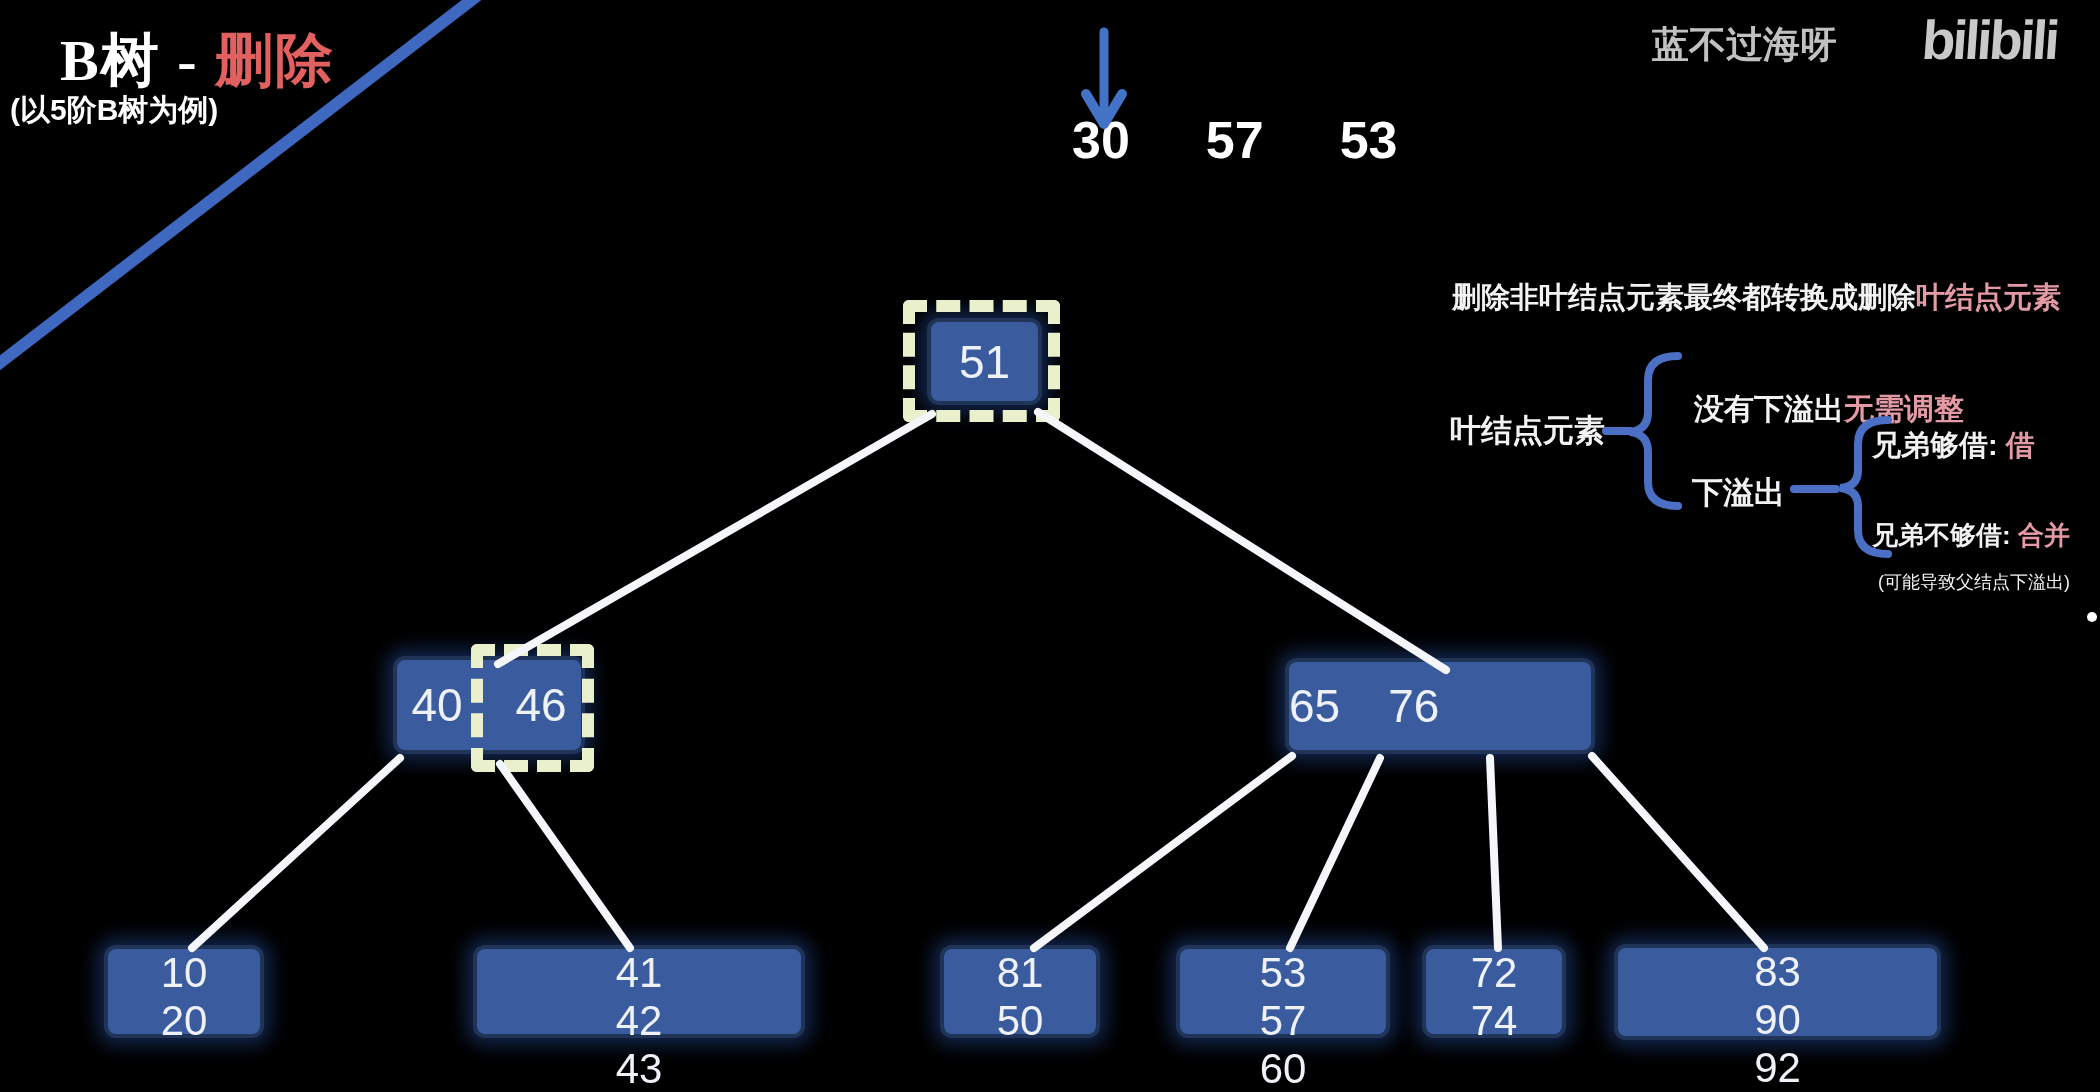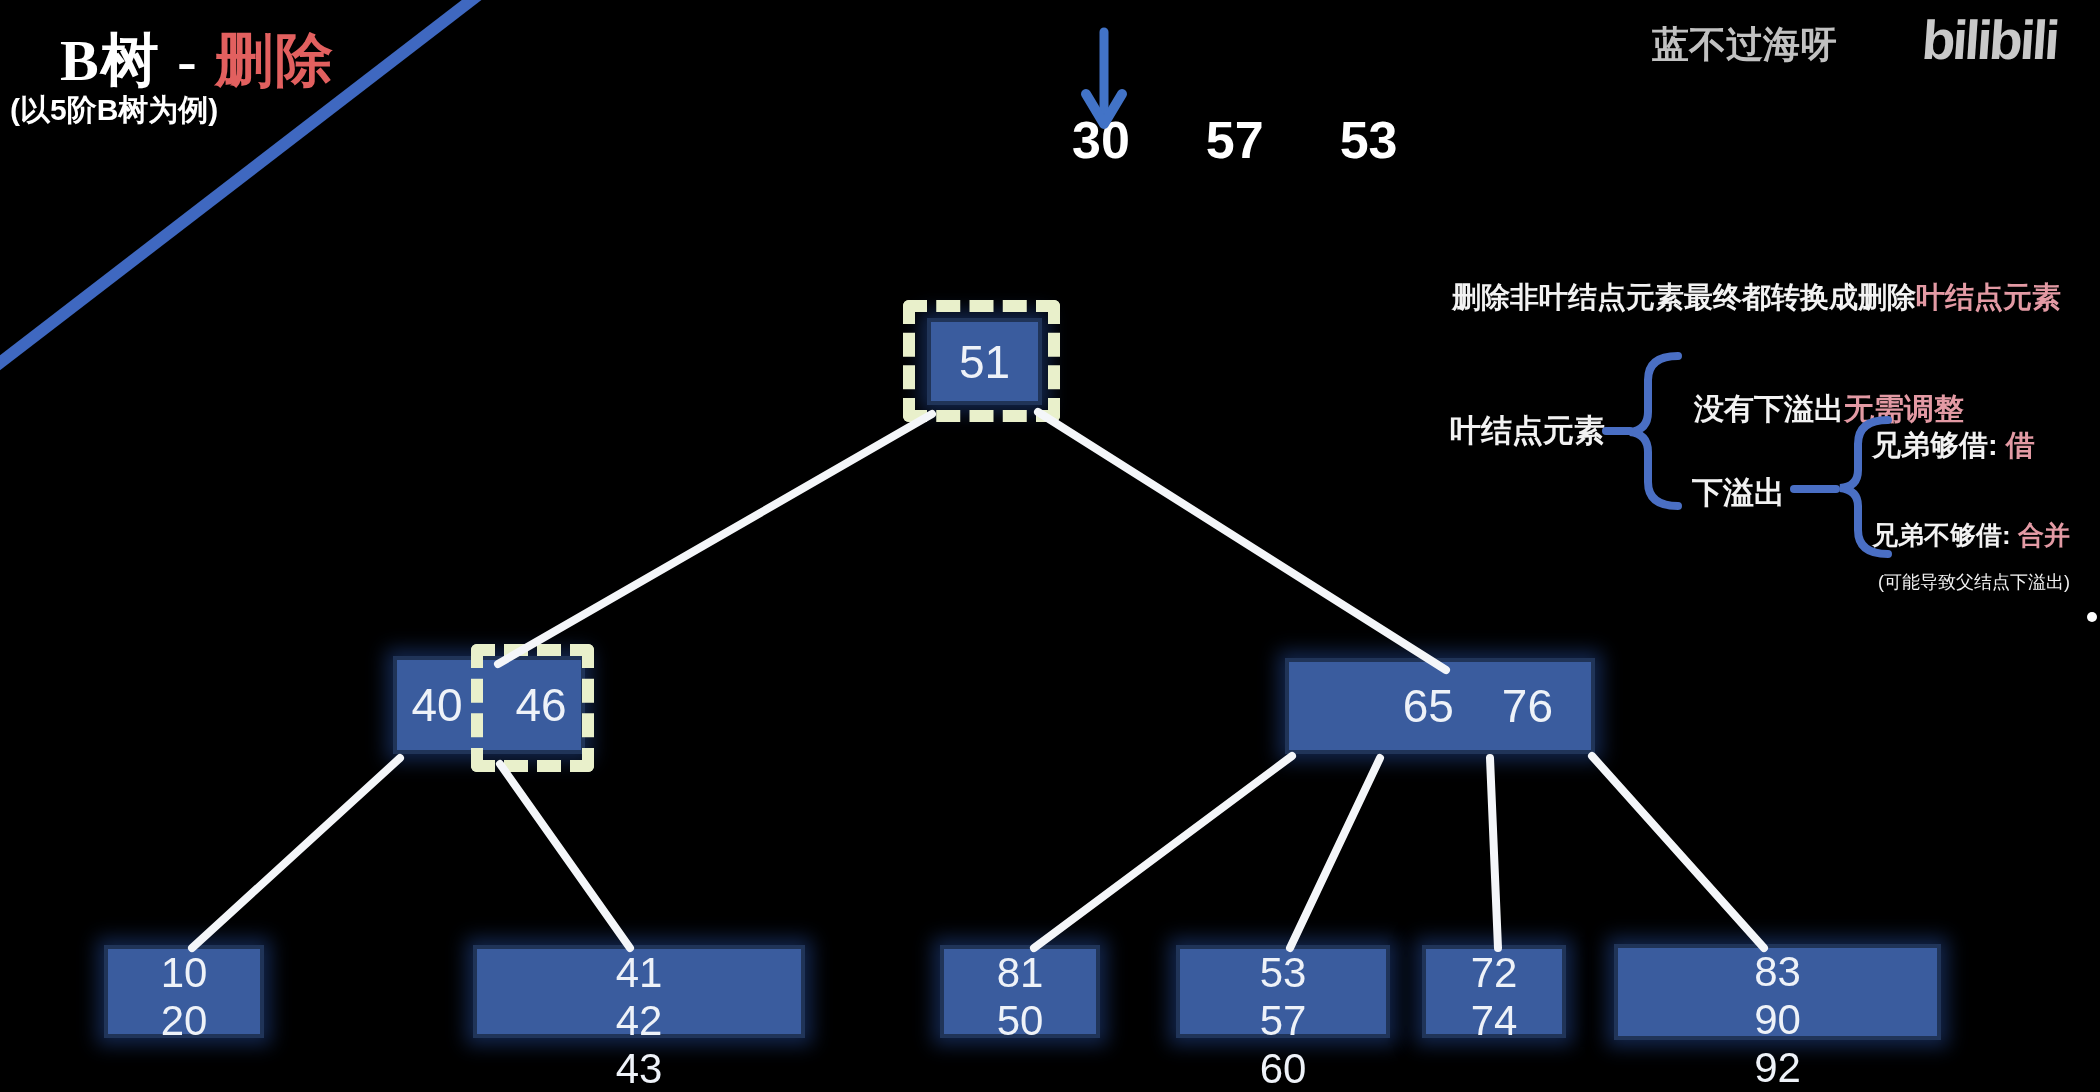--- a/index.html
+++ b/index.html
@@ -33,27 +33,27 @@
   .pink{color:#e39aa4;}
   #note-line1{left:1452px;top:278px;font-size:29px;}
   #note-branch-root{left:1450px;top:410px;font-size:31px;}
   #note-case1{left:1694px;top:354px;font-size:30px;margin-top:35px;}
   #note-case2{left:1692px;top:472px;font-size:31px;}
   #note-case2a{left:1872px;top:426px;font-size:29px;}
   #note-case2b{left:1872px;top:518px;font-size:26px;}
   #note-case2b-sub{left:1878px;top:570px;font-size:18px;font-weight:400;}
   
   .node{
-    position:absolute;background:#3a5c9e;border:4px solid #203458;border-radius:0;
+    position:absolute;background:#3a5c9e;border:4px solid #203458;border-radius:12px;
     box-sizing:border-box;display:flex;align-items:center;color:#eef2f8;
     box-shadow:0 0 18px 7px rgba(35,70,140,.55);z-index:3;
   }
   #node-root{left:927px;top:318px;width:115px;height:87px;justify-content:center;font-size:46px;}
   #node-int-left{left:393px;top:656px;width:192px;height:98px;justify-content:space-around;font-size:46px;gap:24px;}
-  #node-int-right{left:1285px;top:658px;width:310px;height:96px;justify-content:flex-end;gap:48px;padding-right:38px;font-size:46px;}
+  #node-int-right{left:1285px;top:658px;width:310px;height:96px;justify-content:flex-start;gap:48px;padding-right:38px;font-size:46px;}
   .leaf{top:945px;height:93px;justify-content:space-evenly;font-size:42px;flex-direction:column;}
   #leaf-0{left:104px;width:160px;}
   #leaf-1{left:473px;width:332px;}
   #leaf-2{left:940px;width:160px;}
   #leaf-3{left:1176px;width:214px;}
   #leaf-4{left:1422px;width:144px;}
   #leaf-5{left:1614px;top:944px;width:327px;height:96px;}
   
   .dash{
     position:absolute;border:12px dashed #e9f0cb;border-radius:6px;box-sizing:border-box;z-index:4;

